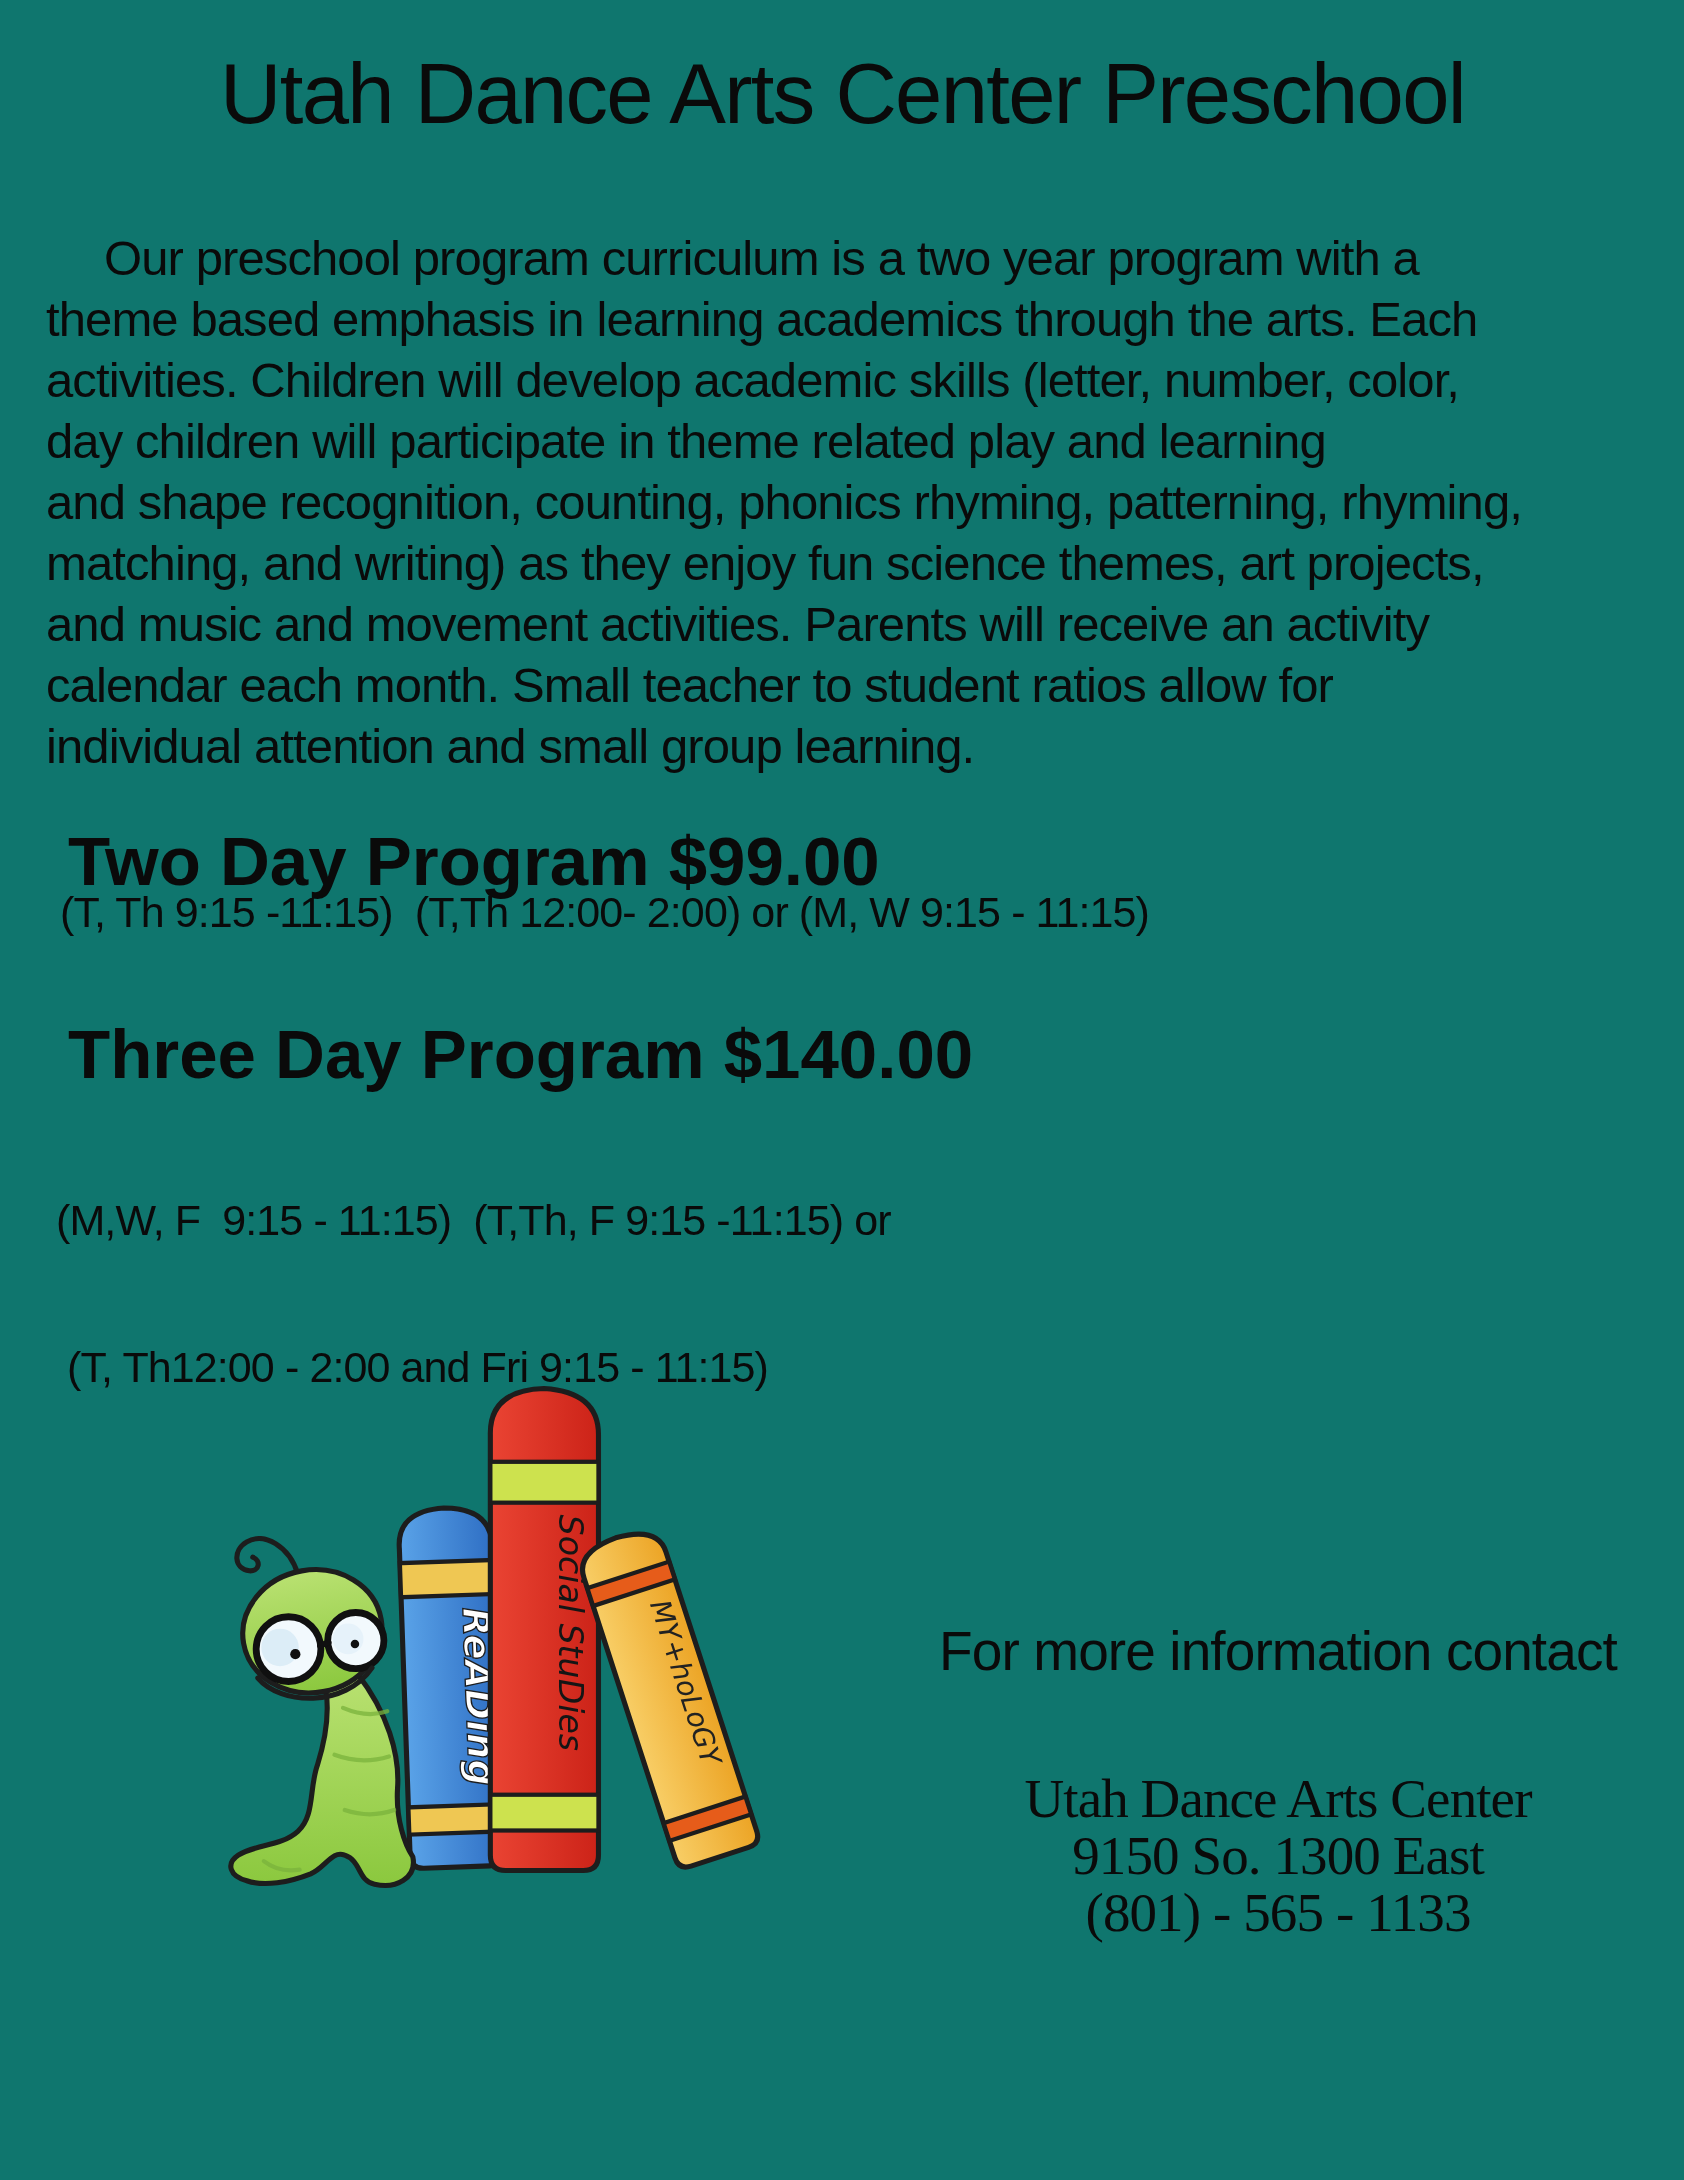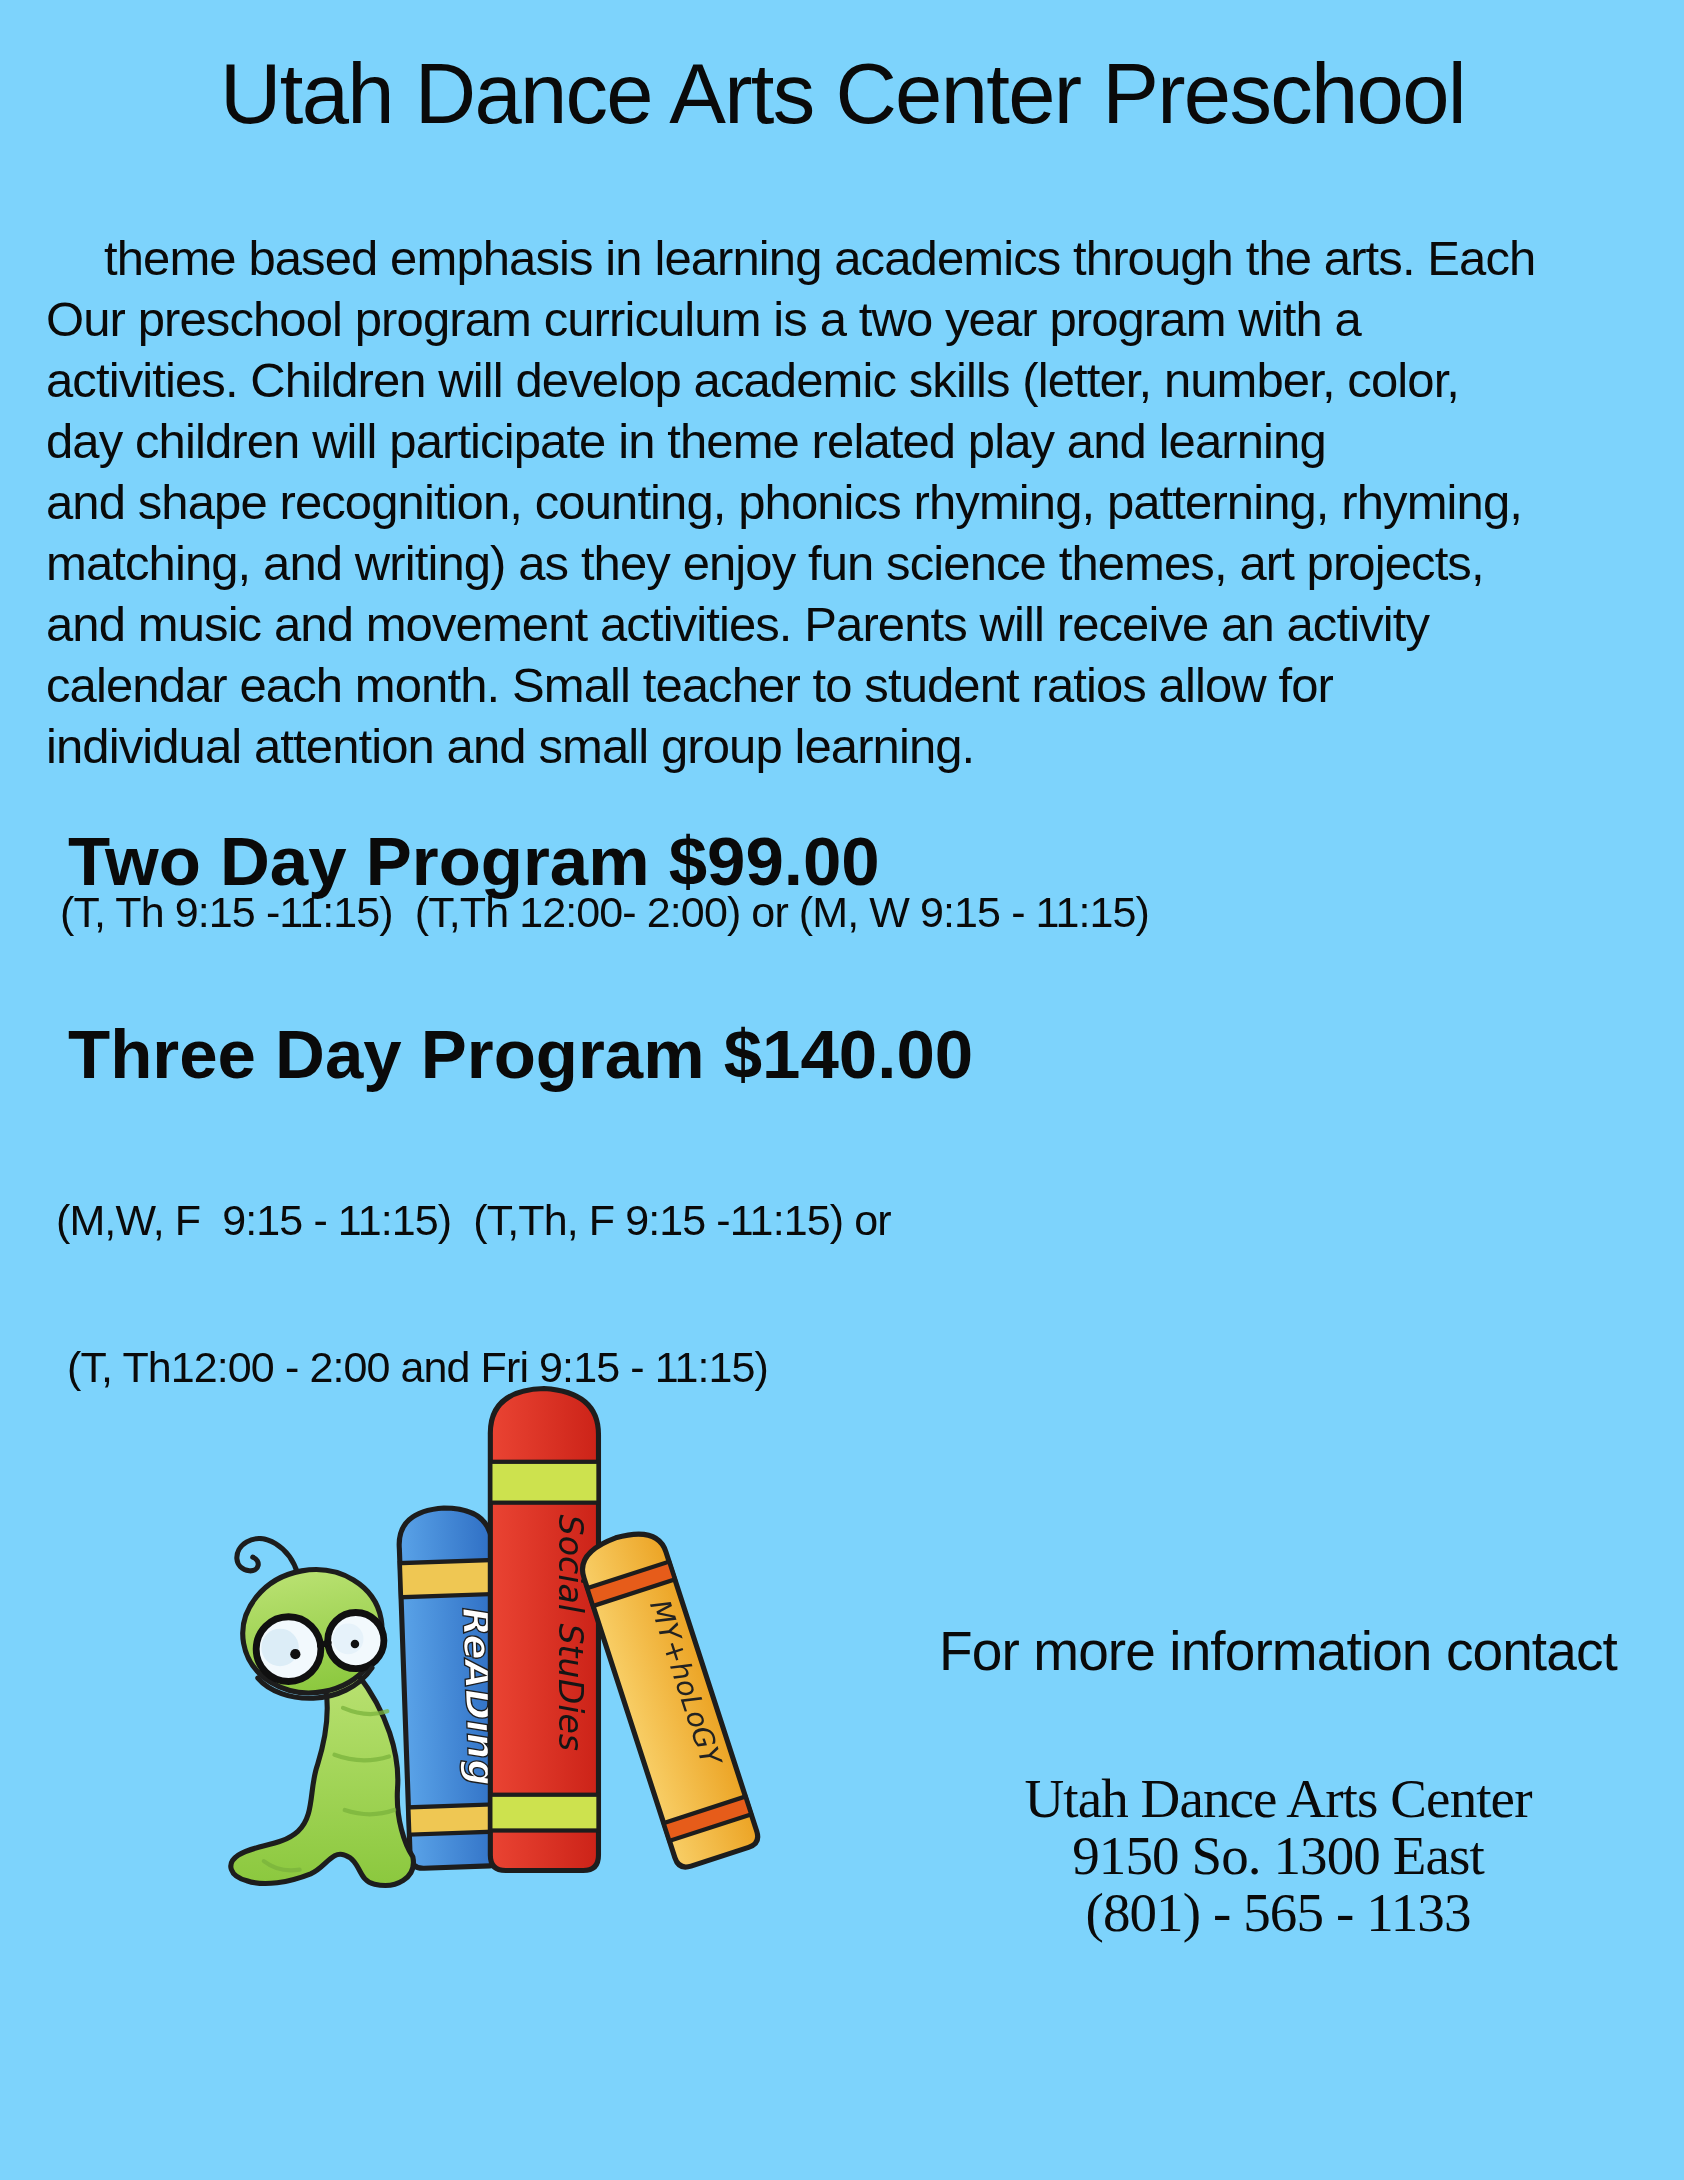--- a/index.html
+++ b/index.html
@@ -1,17 +1,17 @@
 <!DOCTYPE html>
 <html style="font-size:13.6px"><head>
 <meta charset="utf-8">
 <style>
   html,body{margin:0;padding:0;background:#ffffff;}
   .page{
-    position:relative;width:1685px;height:2181px;background:#7dd3fc;
+    position:relative;width:1685px;height:2181px;background:#0f766e;
     font-family:"Liberation Sans", sans-serif;color:#0a0a0a;overflow:hidden;
   }
   .title{
     position:absolute;top:51px;left:0;width:100%;text-align:center;
     font-size:85px;font-weight:400;letter-spacing:-1.7px;line-height:1;
     white-space:nowrap;margin:0;
   }
   .intro{
     position:absolute;top:228px;left:46px;
     font-size:49px;letter-spacing:-0.9px;line-height:61px;
@@ -43,22 +43,22 @@
   .book-label{font-family:"DejaVu Sans", sans-serif;font-style:italic;}
 </style>
 </head>
 <body>
 
 <div class="page">
 
   <h1 class="title">Utah Dance Arts Center Preschool</h1>
 
   <div class="intro">
+    <div class="line">Our preschool program curriculum is a two year program with a</div>
     <div class="line">theme based emphasis in learning academics through the arts. Each</div>
-    <div class="line">Our preschool program curriculum is a two year program with a</div>
     <div class="line">activities. Children will develop academic skills (letter, number, color,</div>
     <div class="line">day children will participate in theme related play and learning</div>
     <div class="line">and shape recognition, counting, phonics rhyming, patterning, rhyming,</div>
     <div class="line">matching, and writing) as they enjoy fun science themes, art projects,</div>
     <div class="line">and music and movement activities. Parents will receive an activity</div>
     <div class="line">calendar each month. Small teacher to student ratios allow for</div>
     <div class="line">individual attention and small group learning.</div>
   </div>
 
   <div class="prog-heading" id="ph-two">Two Day Program $99.00</div>

